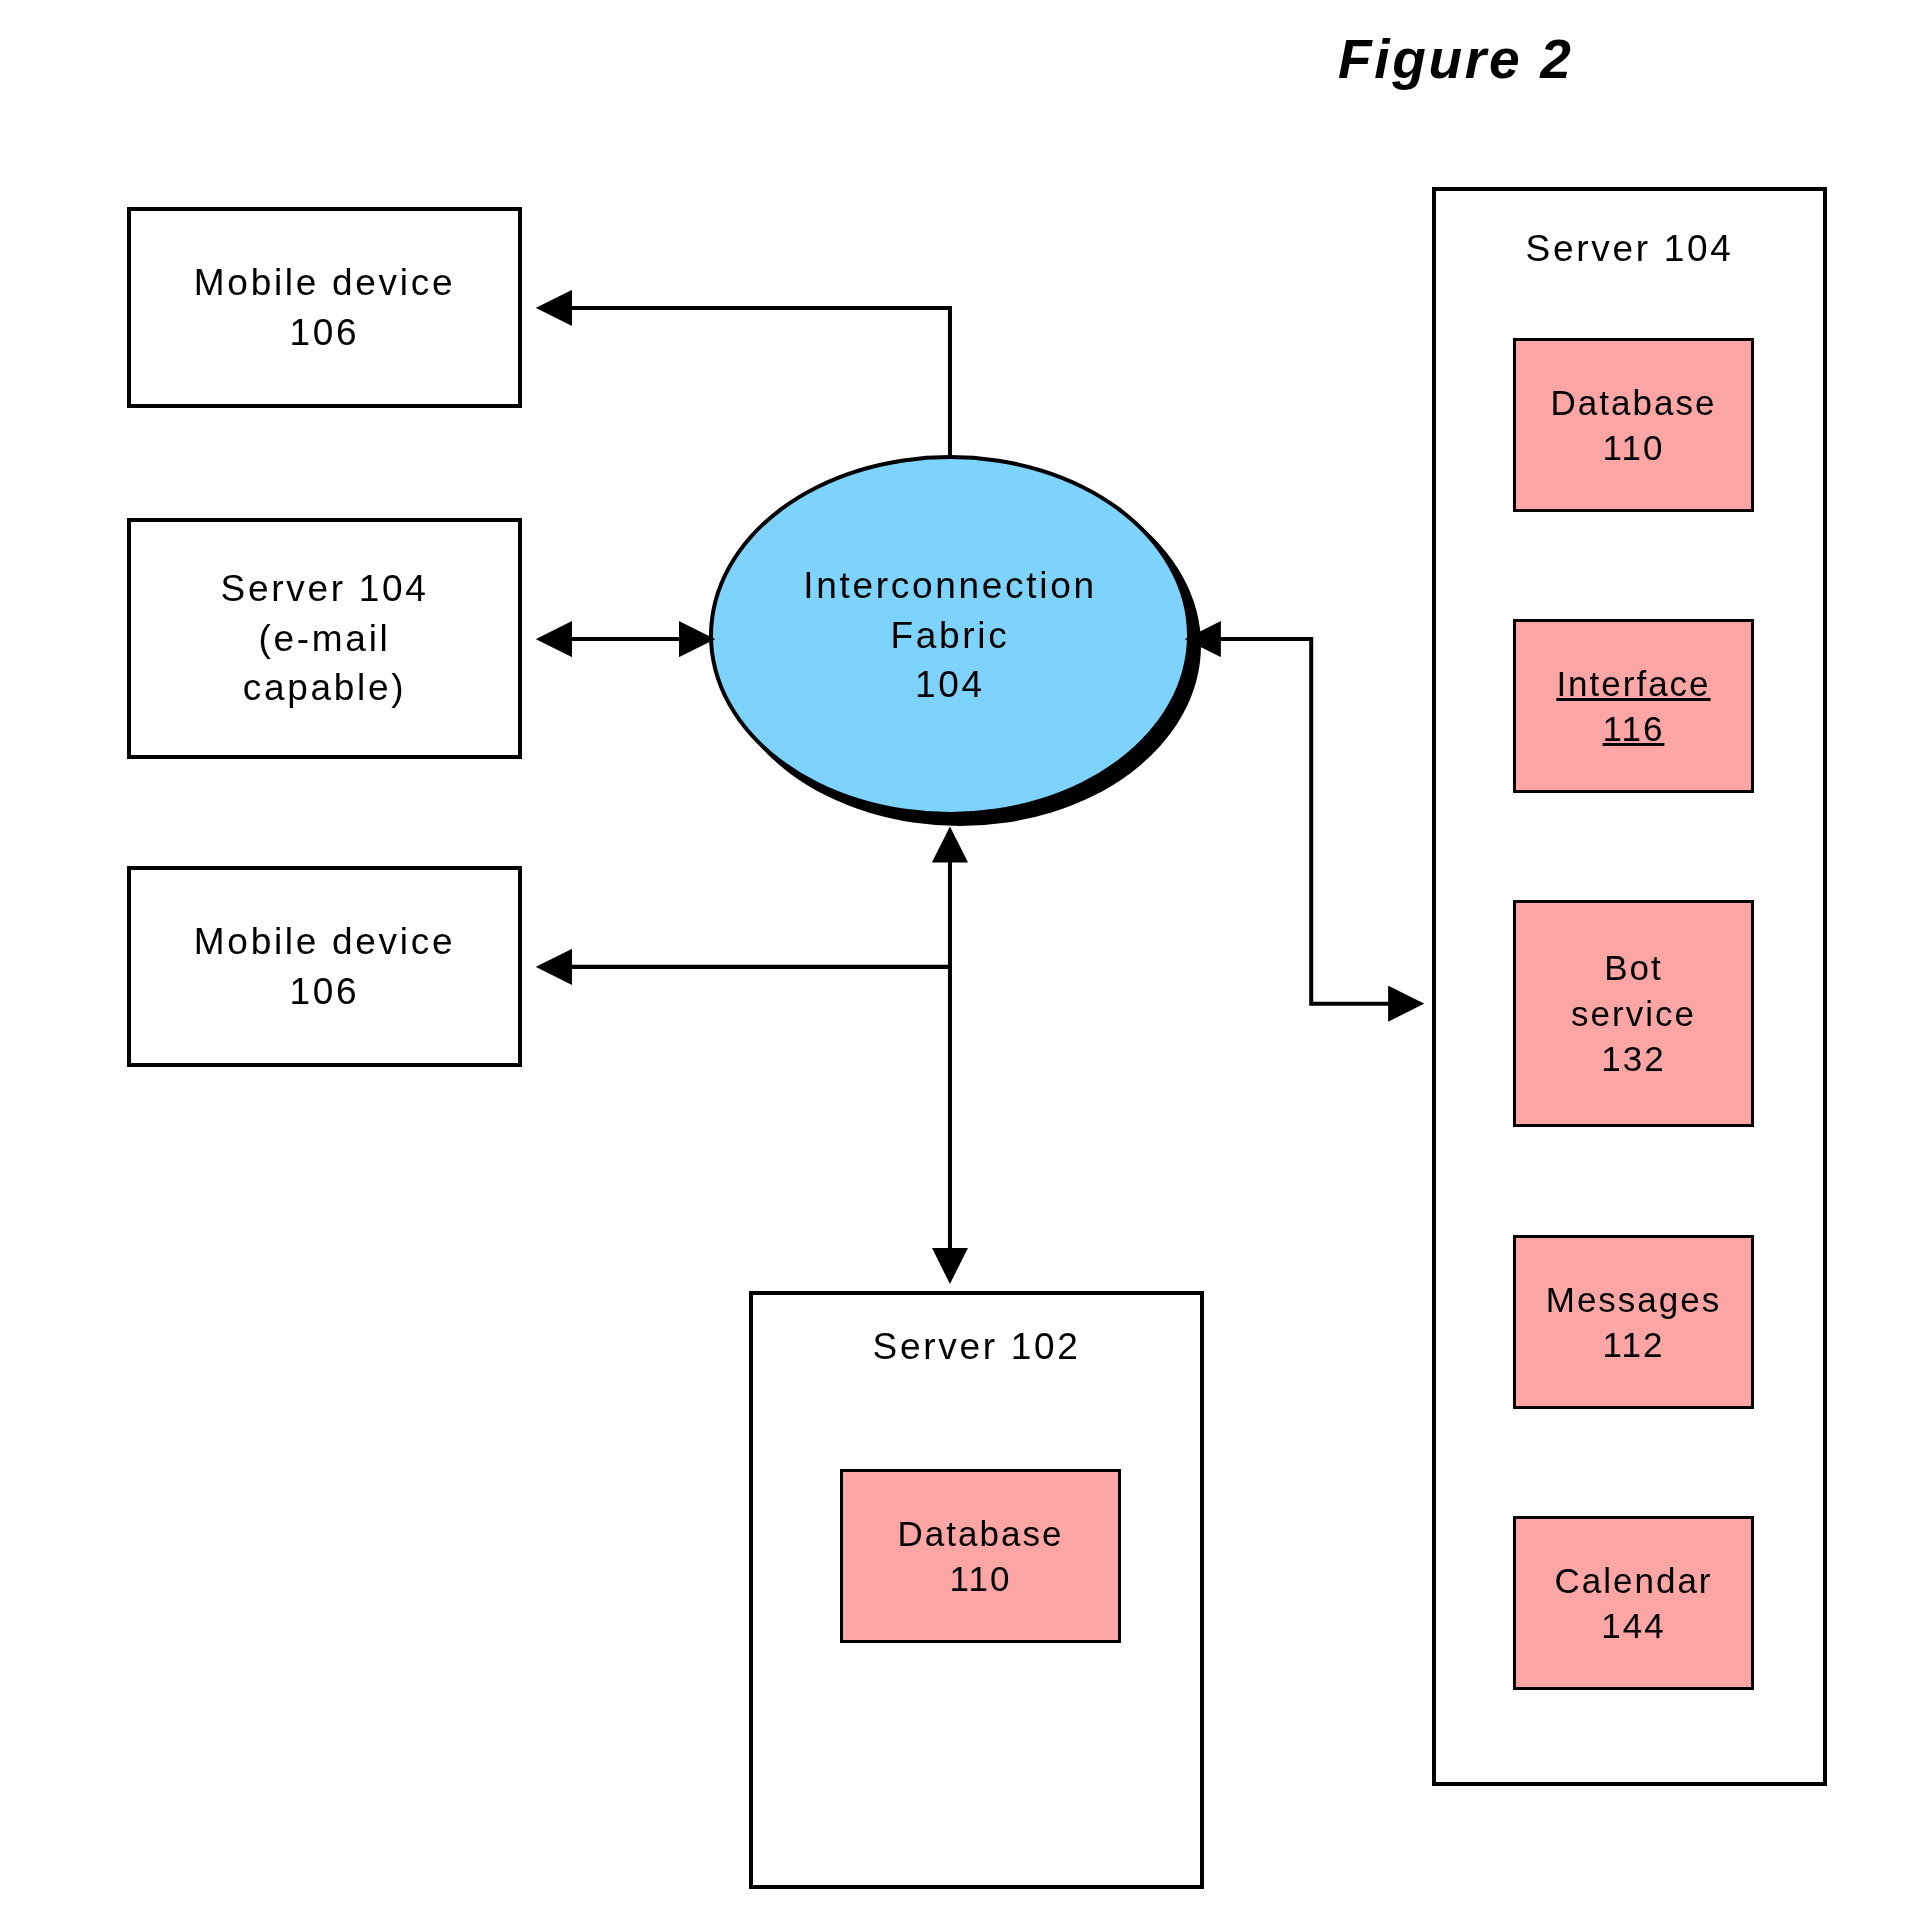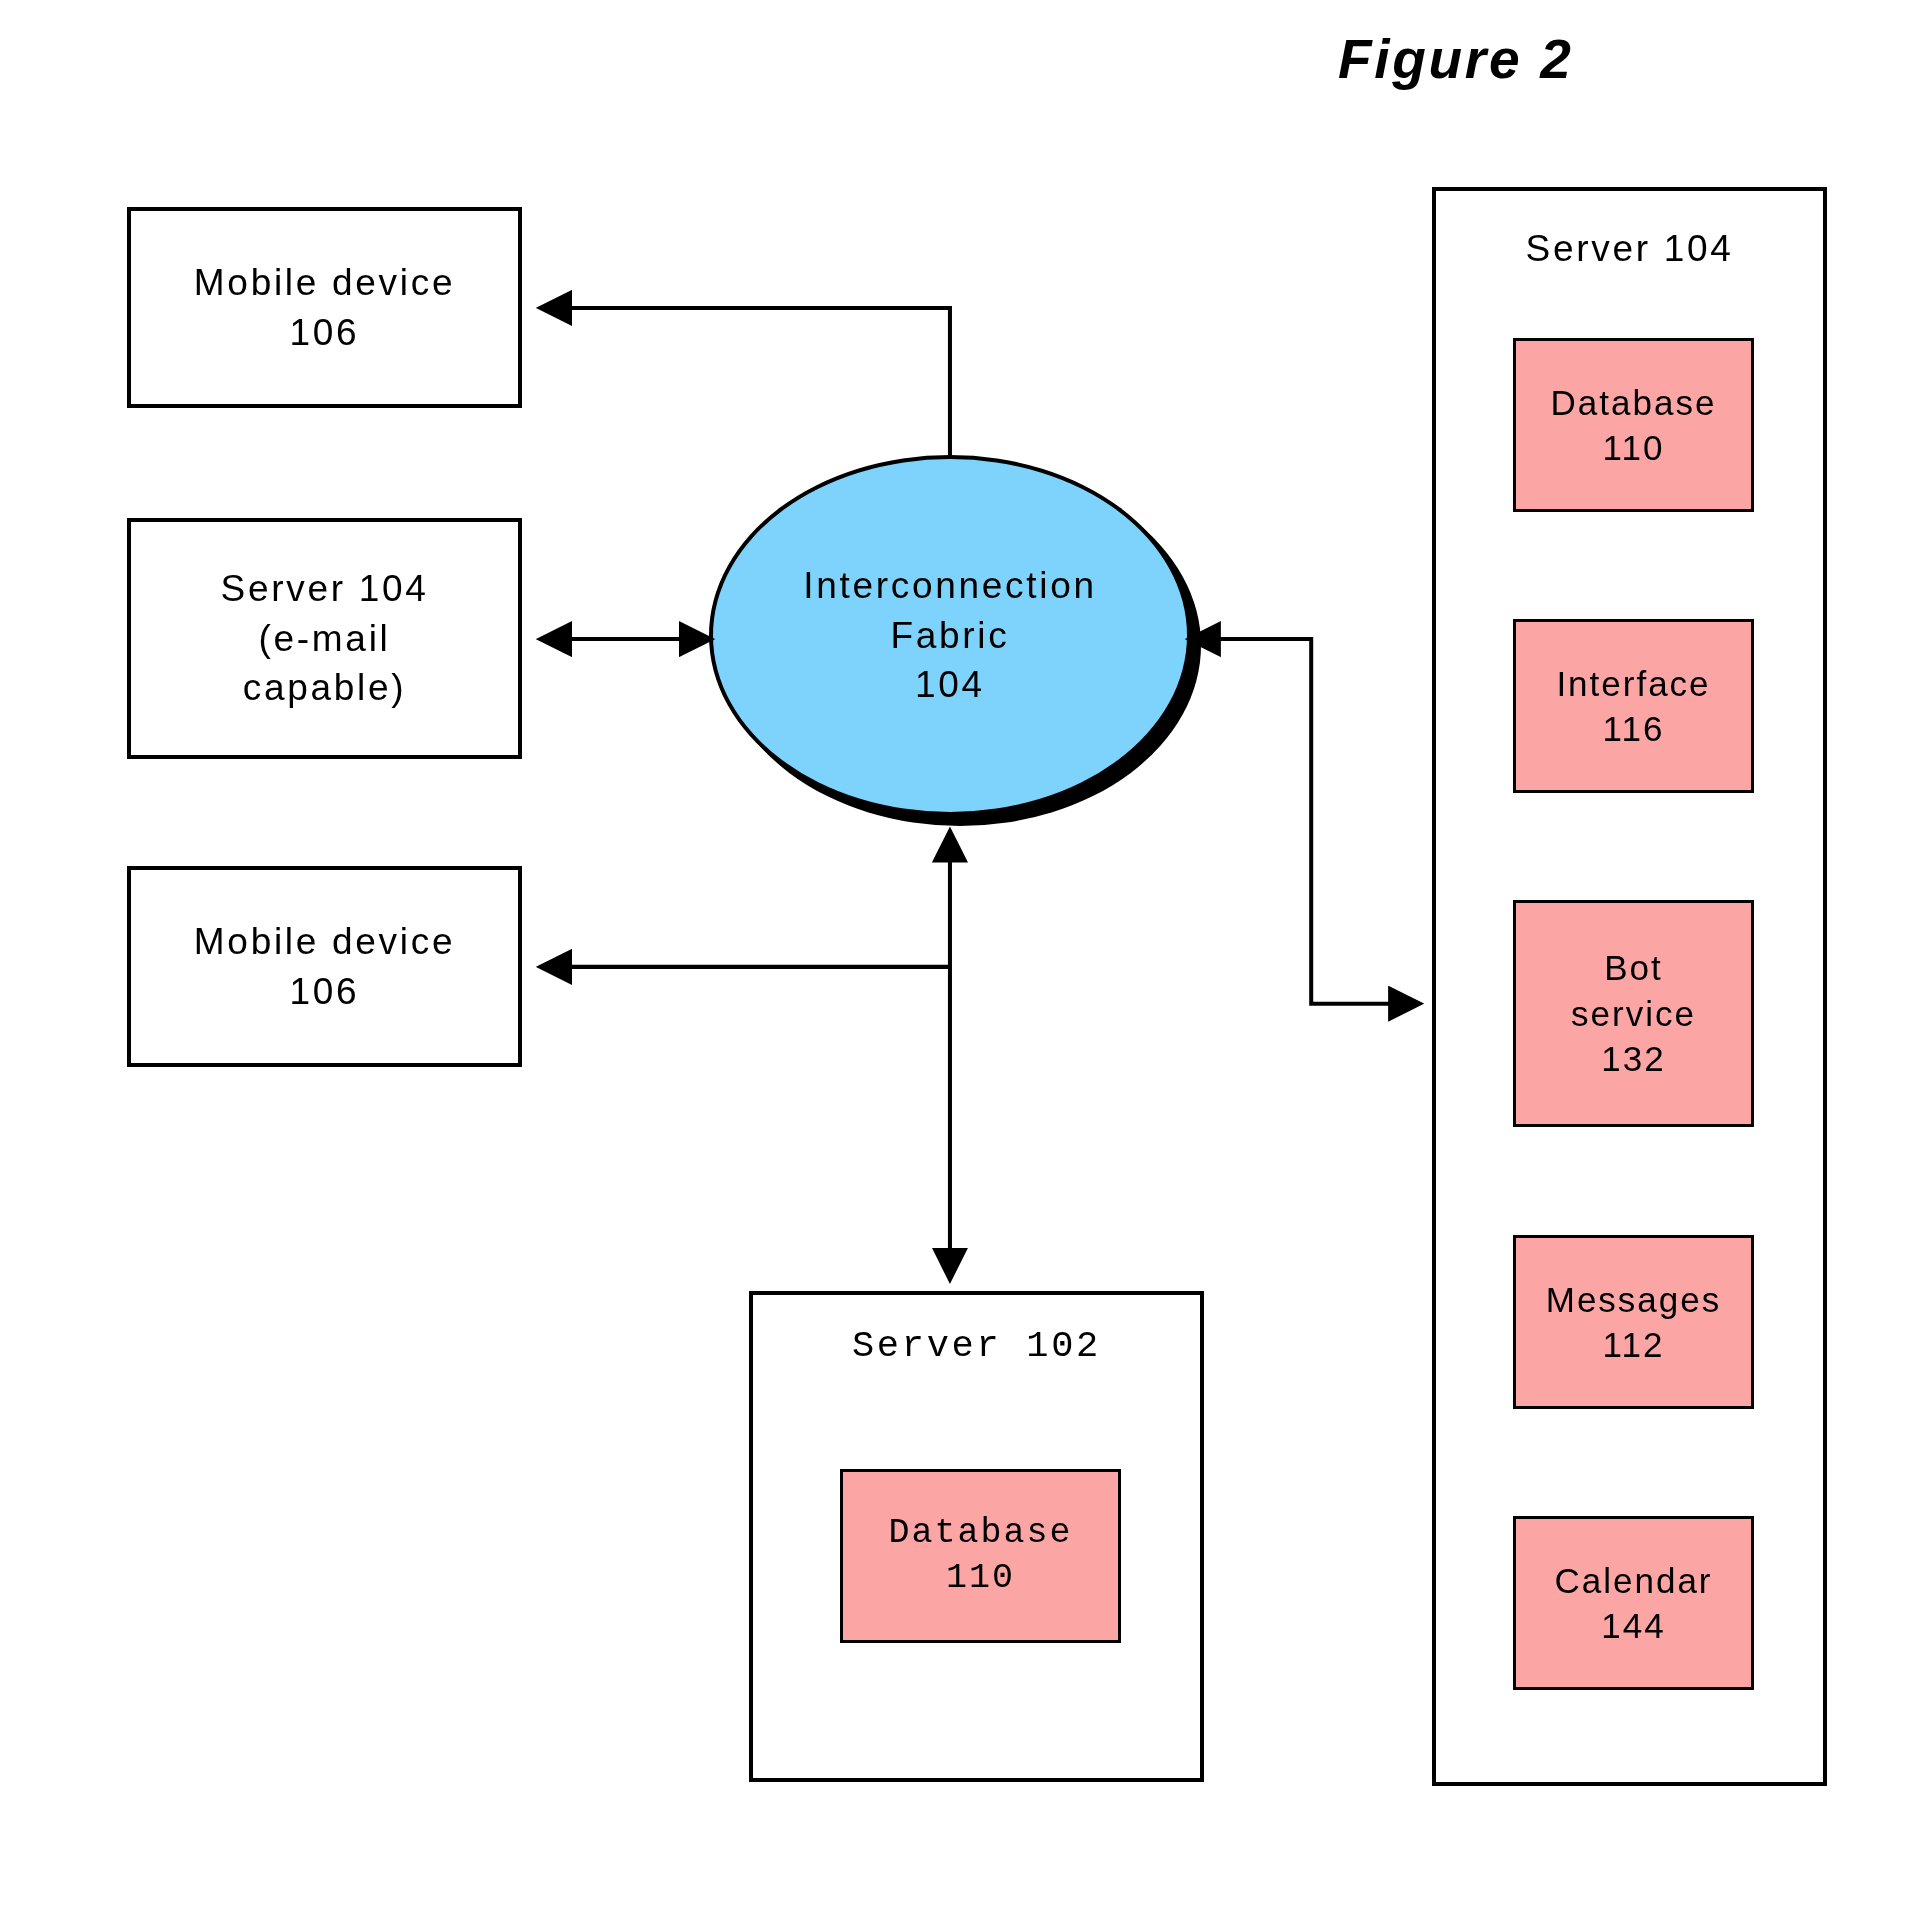--- a/index.html
+++ b/index.html
@@ -115,37 +115,37 @@
 106</span>
   </div>
 
   <div class="hub-shadow" style="left:719px; top:465px; width:482px; height:361px;"></div>
   <div class="hub" style="left:709px; top:455px; width:482px; height:361px;">
     <span class="lbl">Interconnection
 Fabric
 104</span>
   </div>
 
-  <div class="shadow-box" style="left:749px; top:1291px; width:455px; height:491px;font-family:Liberation Mono, monospace;">
+  <div class="shadow-box" style="left:749px; top:1291px; width:455px; height:598px;">
     <span class="lbl" style="position:absolute; top:27px; width:100%; text-align:center;">Server  102</span>
     <div class="inner-box" style="left:87px; top:174px; width:281px; height:174px;">
       <span class="lbl-sm">Database
 110</span>
     </div>
   </div>
 
   <div class="shadow-box" style="left:1432px; top:187px; width:395px; height:1599px;">
     <span class="lbl" style="position:absolute; top:33px; width:100%; text-align:center;">Server  104</span>
 
     <div class="inner-box" style="left:77px; top:147px; width:241px; height:174px;">
       <span class="lbl-sm">Database
 110</span>
     </div>
 
-    <div class="inner-box" style="left:77px; top:428px; width:241px; height:174px;">
+    <div class="inner-box" style="left:77px; top:428px; width:241px; height:174px;text-decoration:underline;">
       <span class="lbl-sm">Interface
 116</span>
     </div>
 
     <div class="inner-box" style="left:77px; top:709px; width:241px; height:227px;">
       <span class="lbl-sm">Bot
 service
 132</span>
     </div>
 

